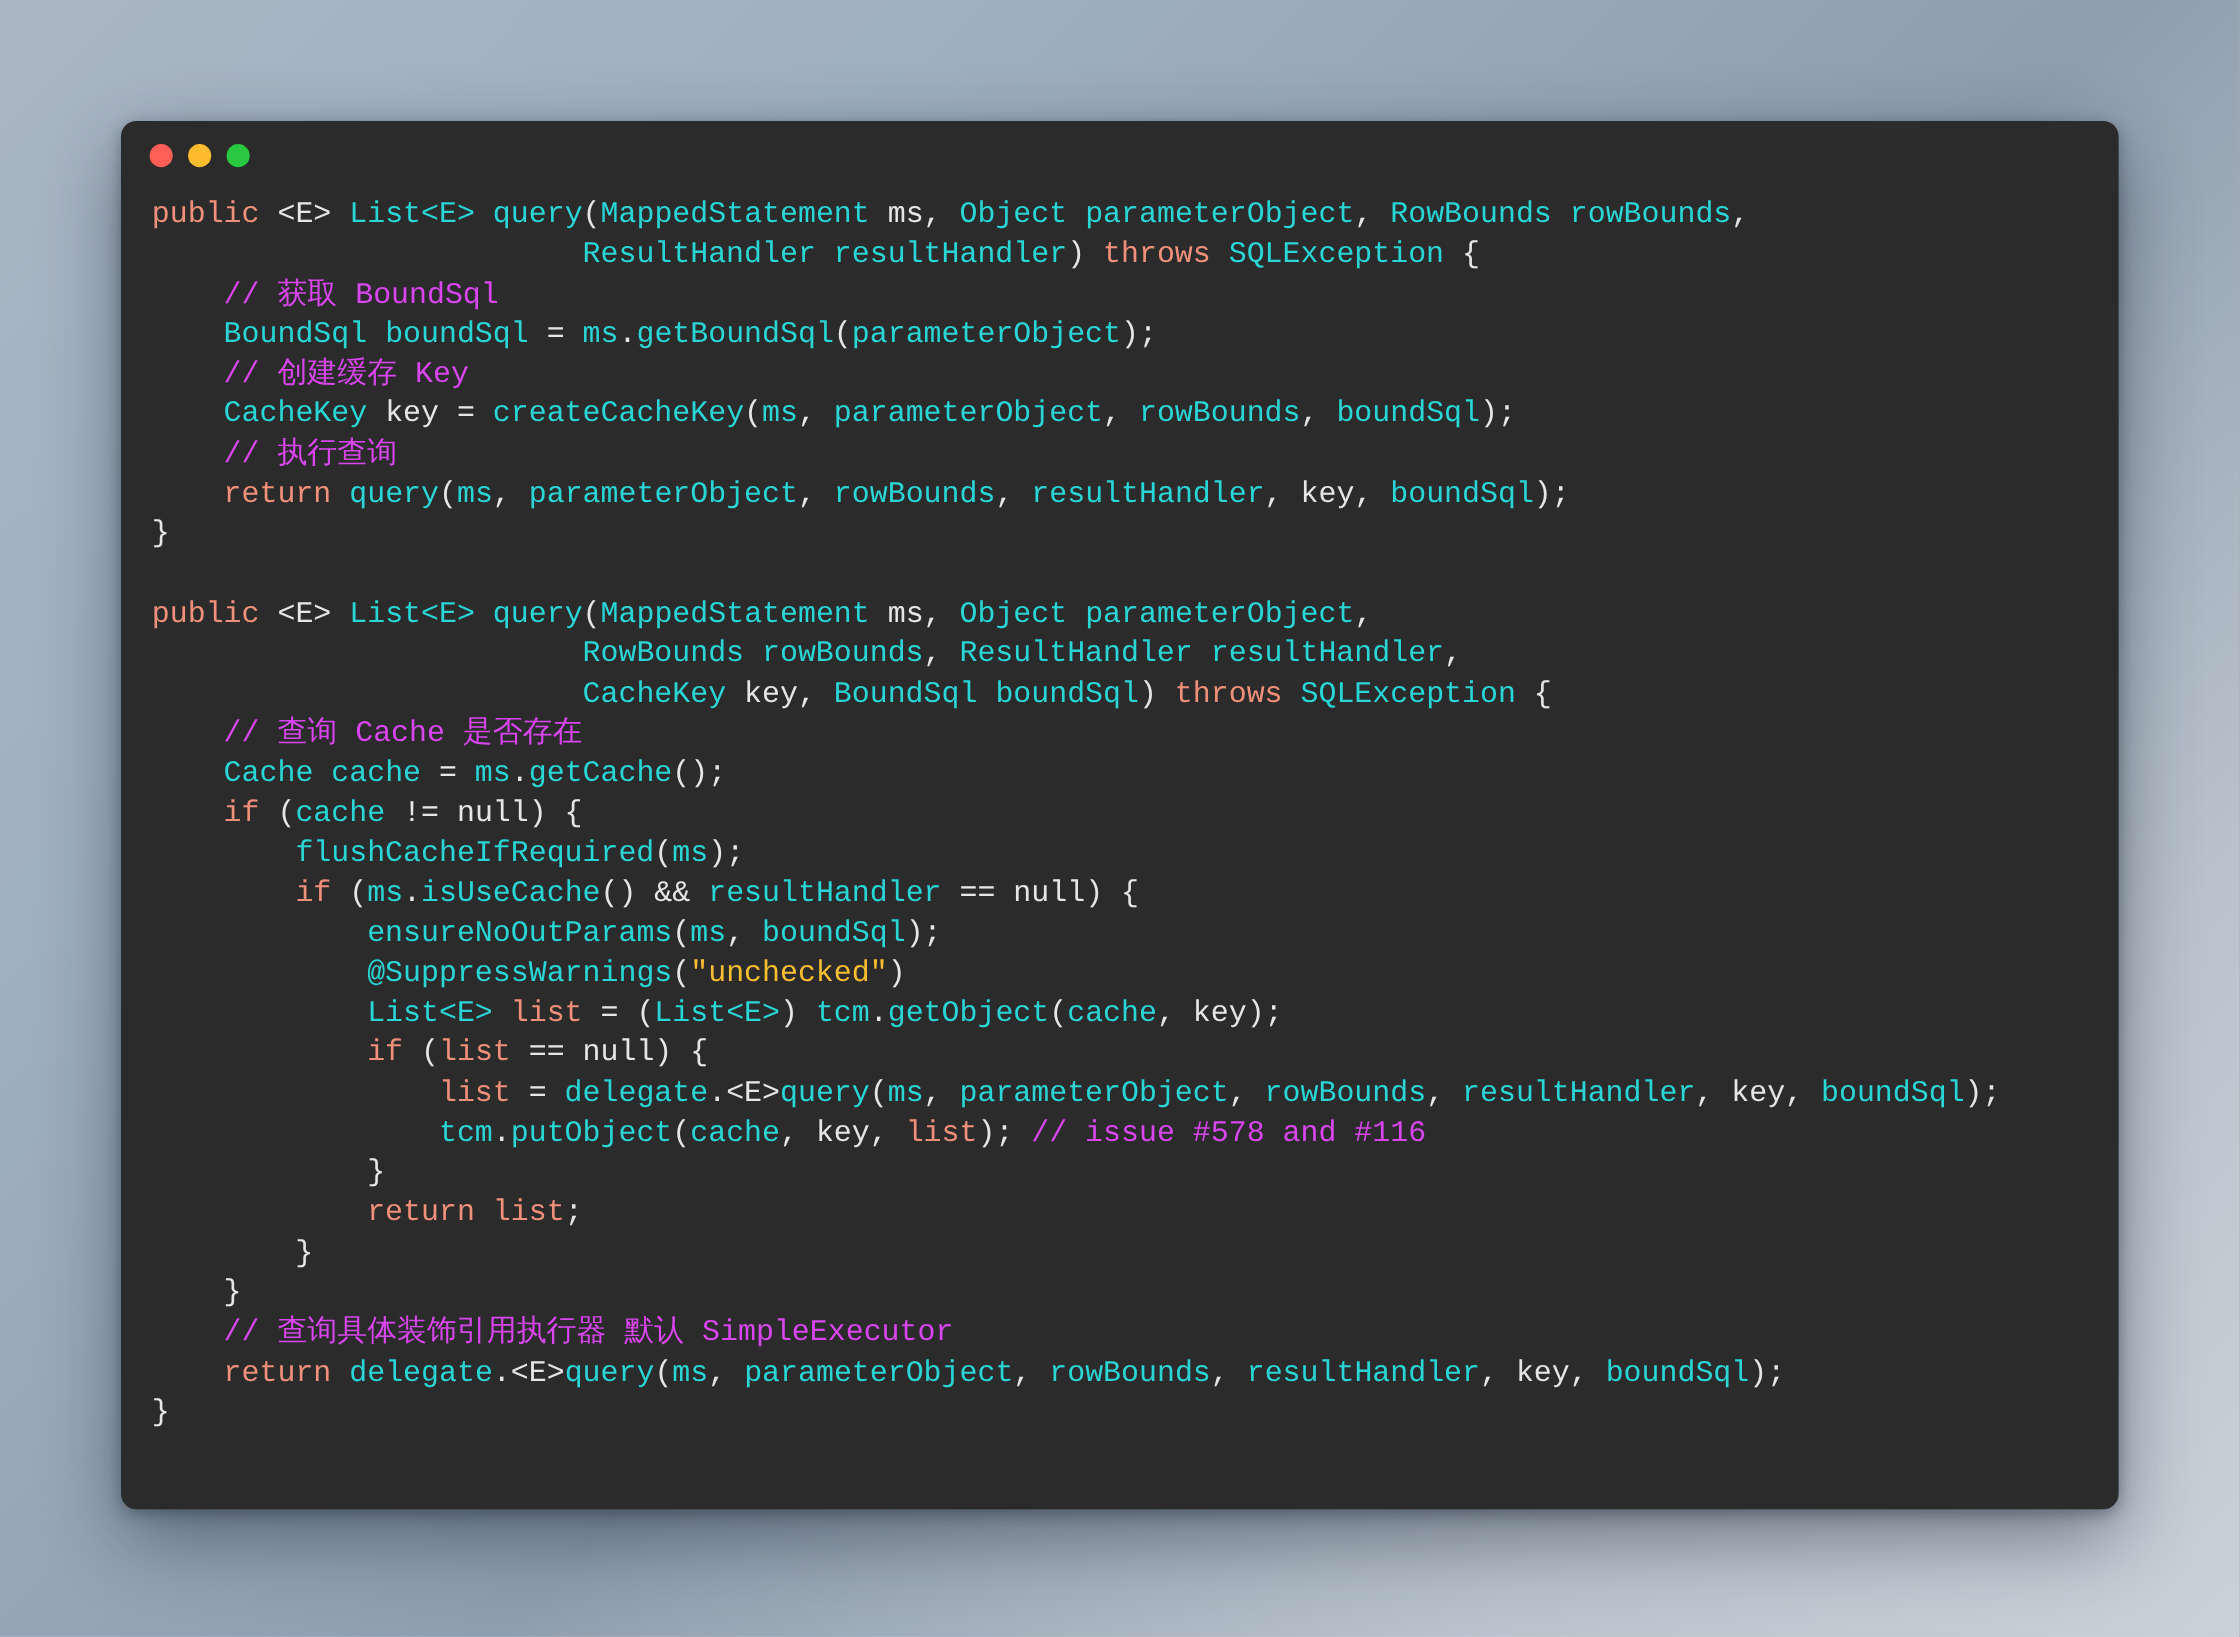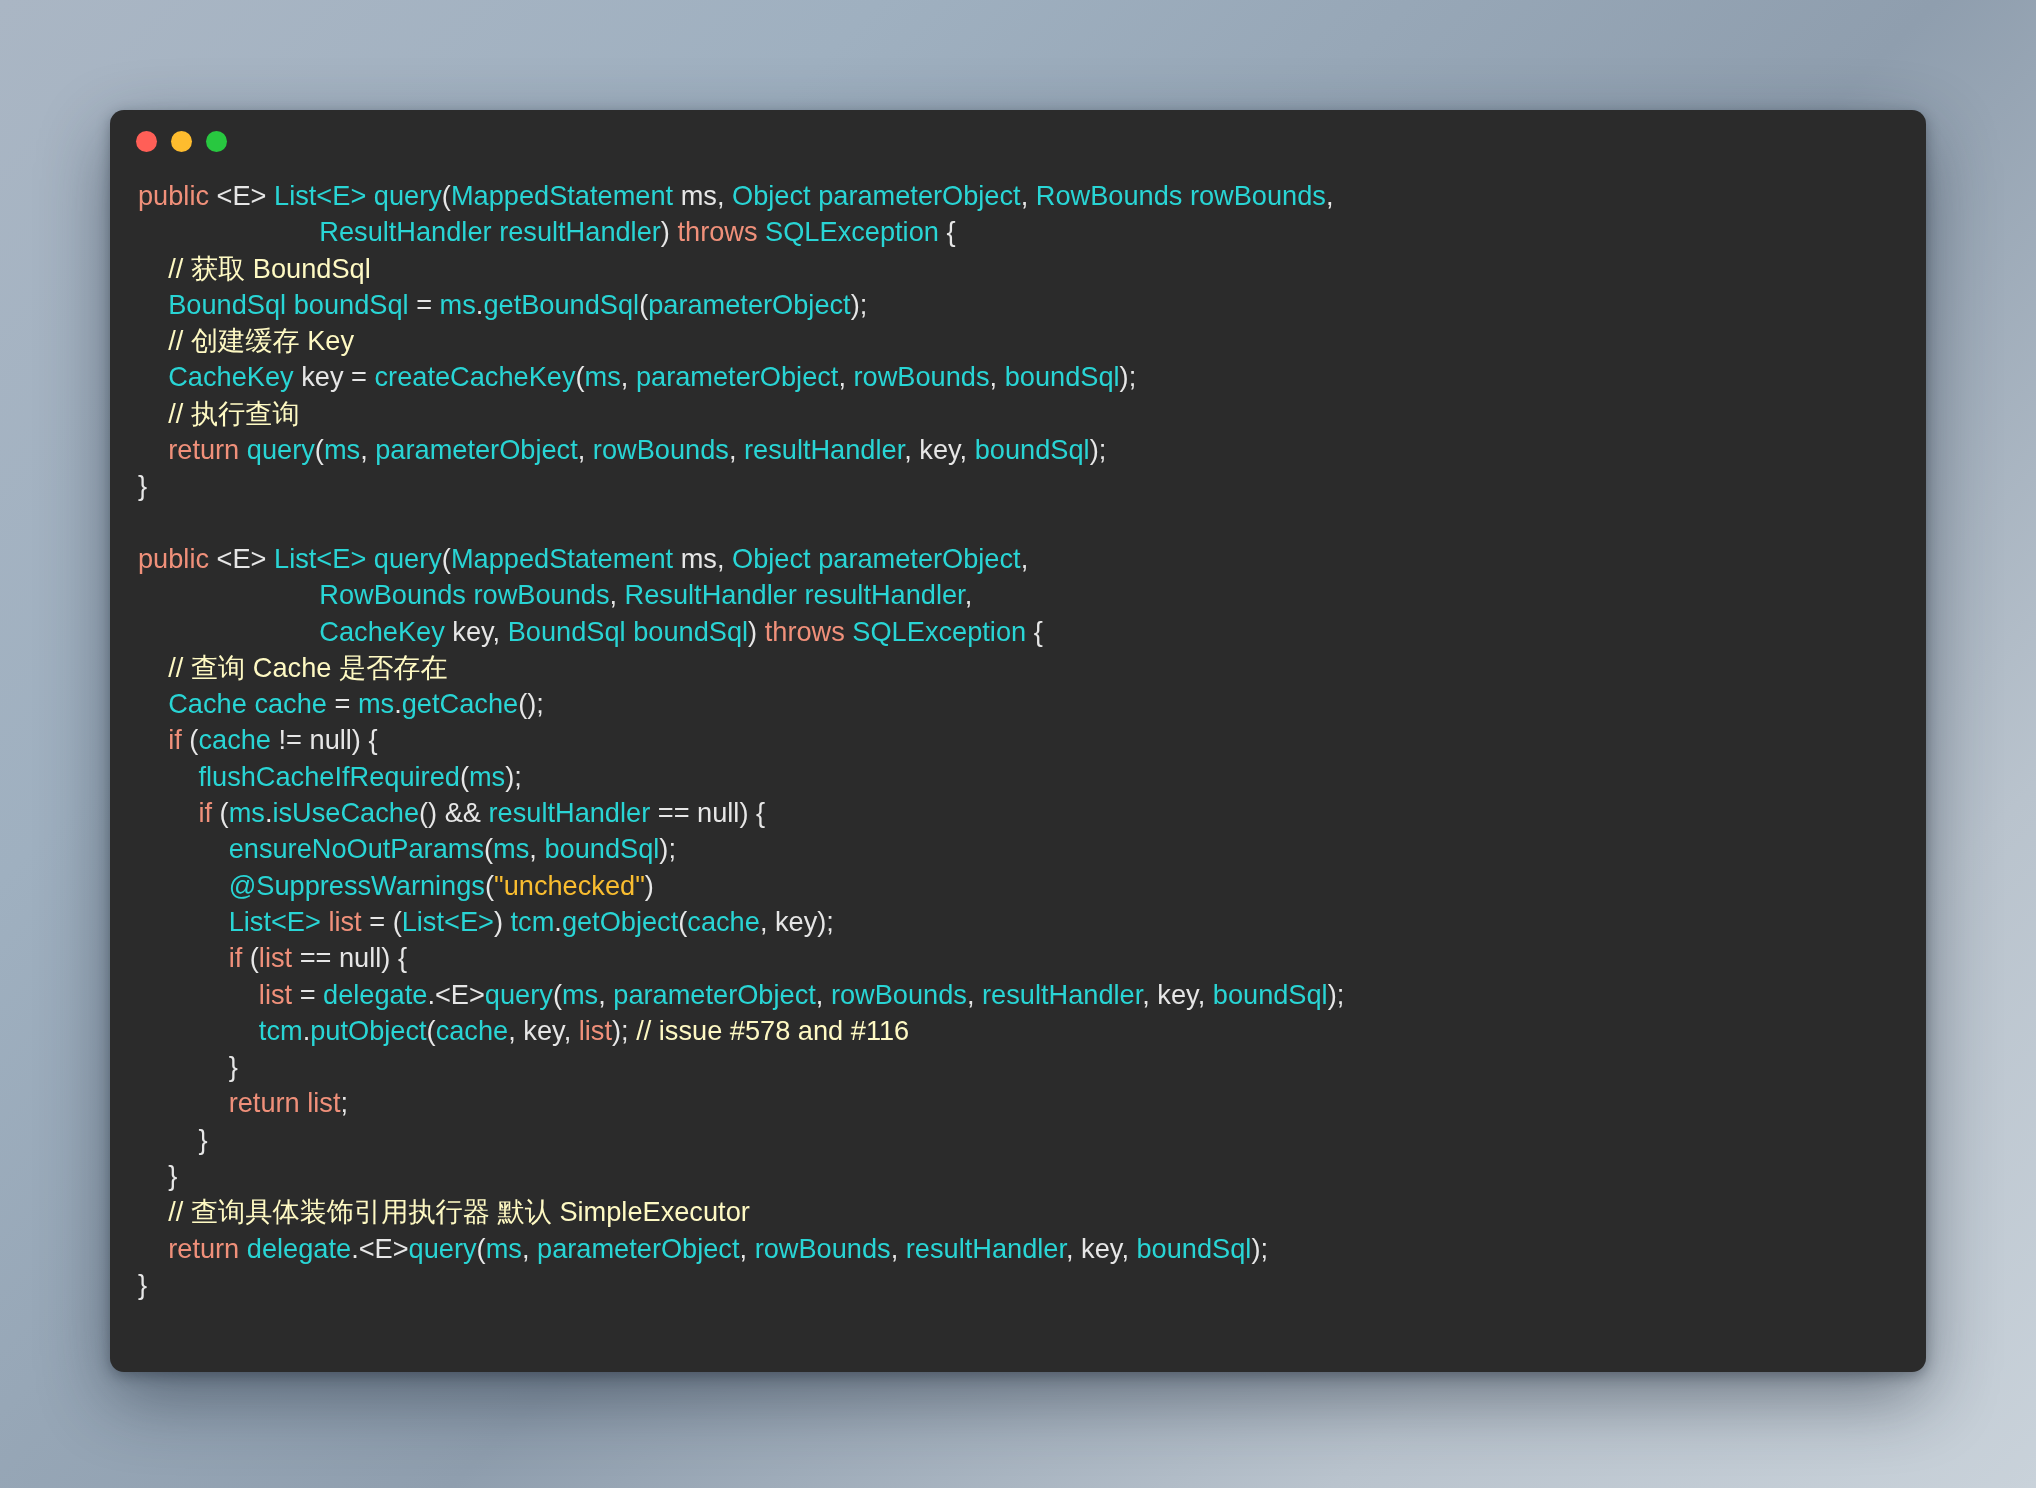--- a/index.html
+++ b/index.html
@@ -25,28 +25,28 @@
     padding-left:26px;
     gap:14px;
   }
   .dot{width:21px;height:21px;border-radius:50%;display:block;}
   .code{
     padding:6px 0 0 28px;
     font-size:27.2px;
     line-height:36.3px;
     letter-spacing:0px;
     white-space:pre;
-    font-family:Liberation Sans, sans-serif;
+    font-family:Liberation Mono, monospace;
   }
   .line{white-space:pre;min-height:36.3px;}
   .kw{color:#f0907a;}
   .ty{color:#29d5d5;}
   .fn{color:#29d5d5;}
   .pl{color:#e6e6e6;}
-  .cm{color:#fef9c3;}
+  .cm{color:#d946ef;}
   .st{color:#f9bd30;}
   .var{color:#f0907a;margin-top:12px;}
 </style>
 </head>
 <body>
 
 <div class="window">
   <div class="titlebar">
     <span class="dot" style="background: rgb(255, 95, 87);"></span>
     <span class="dot" style="background: rgb(254, 188, 46);"></span>

